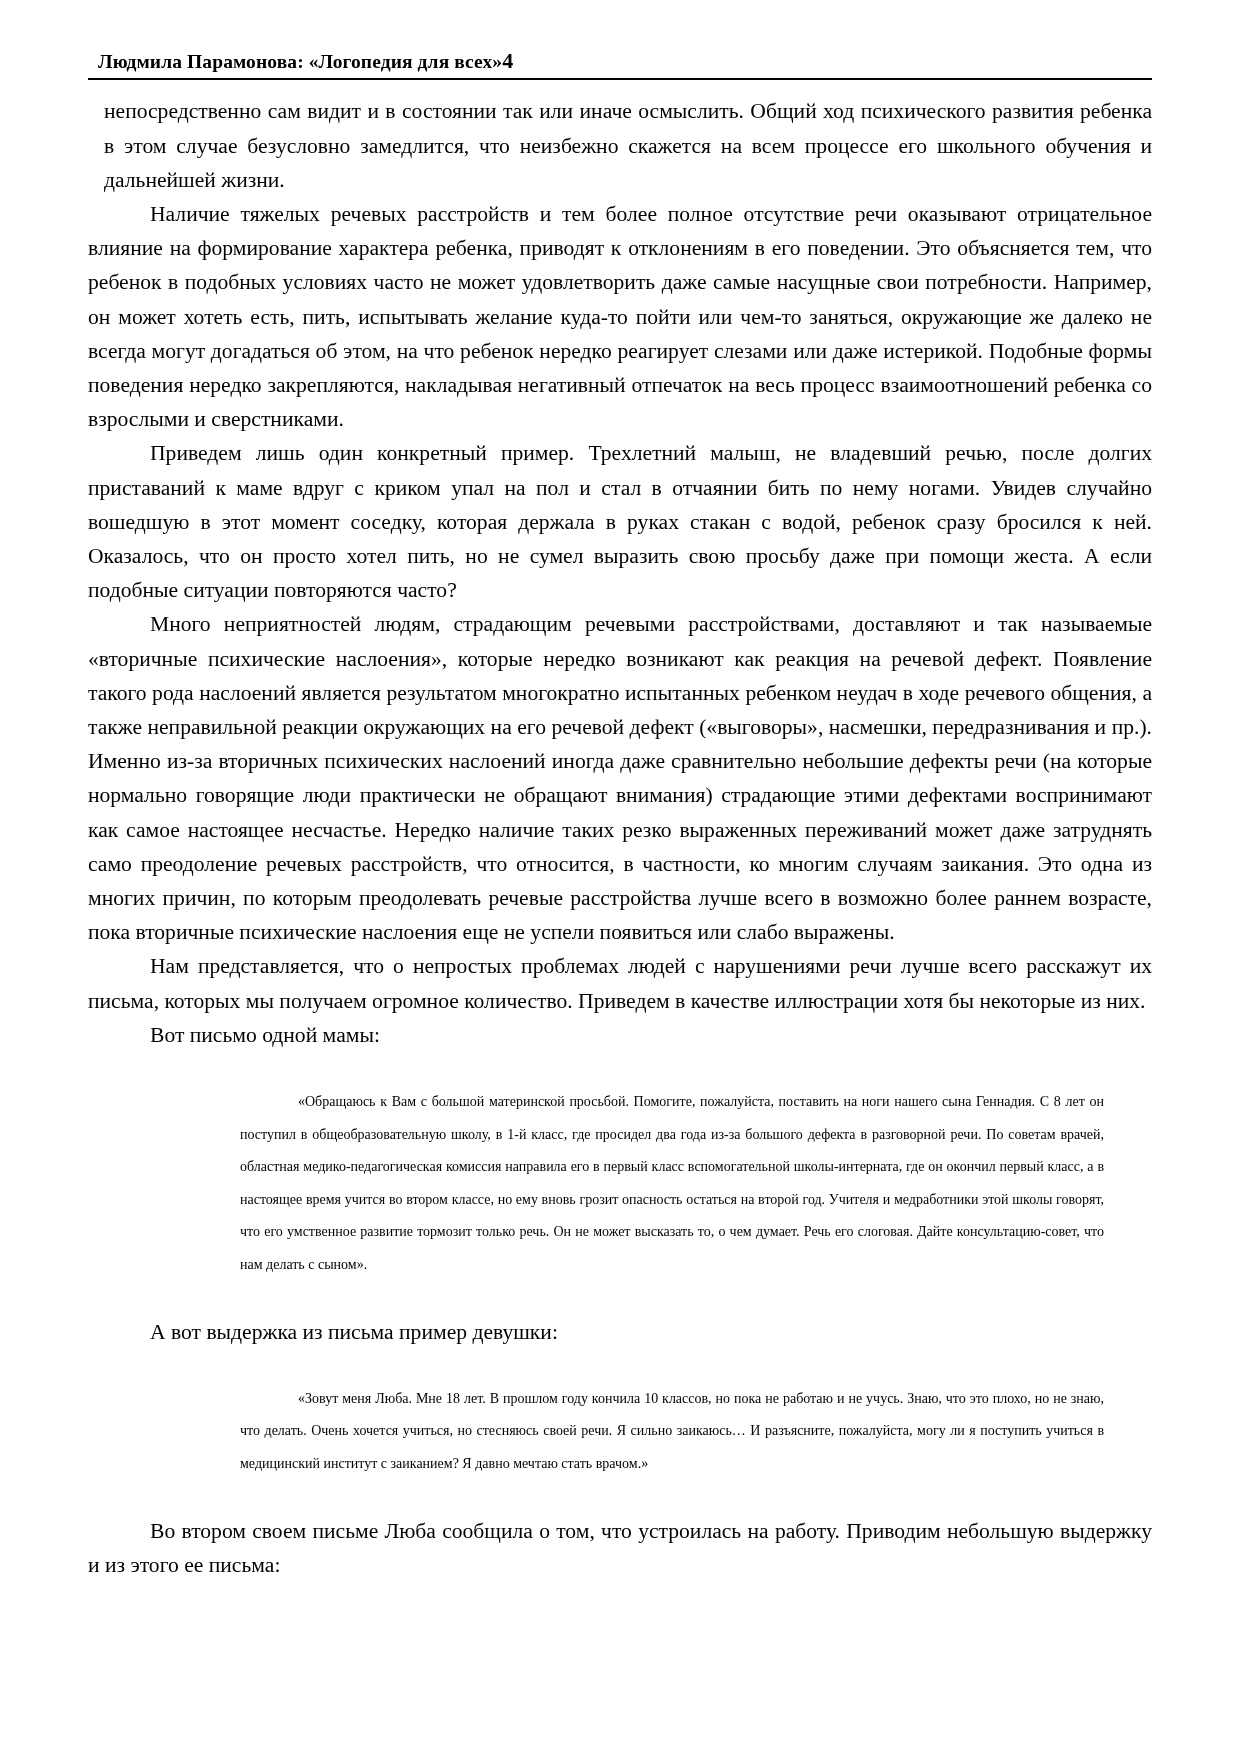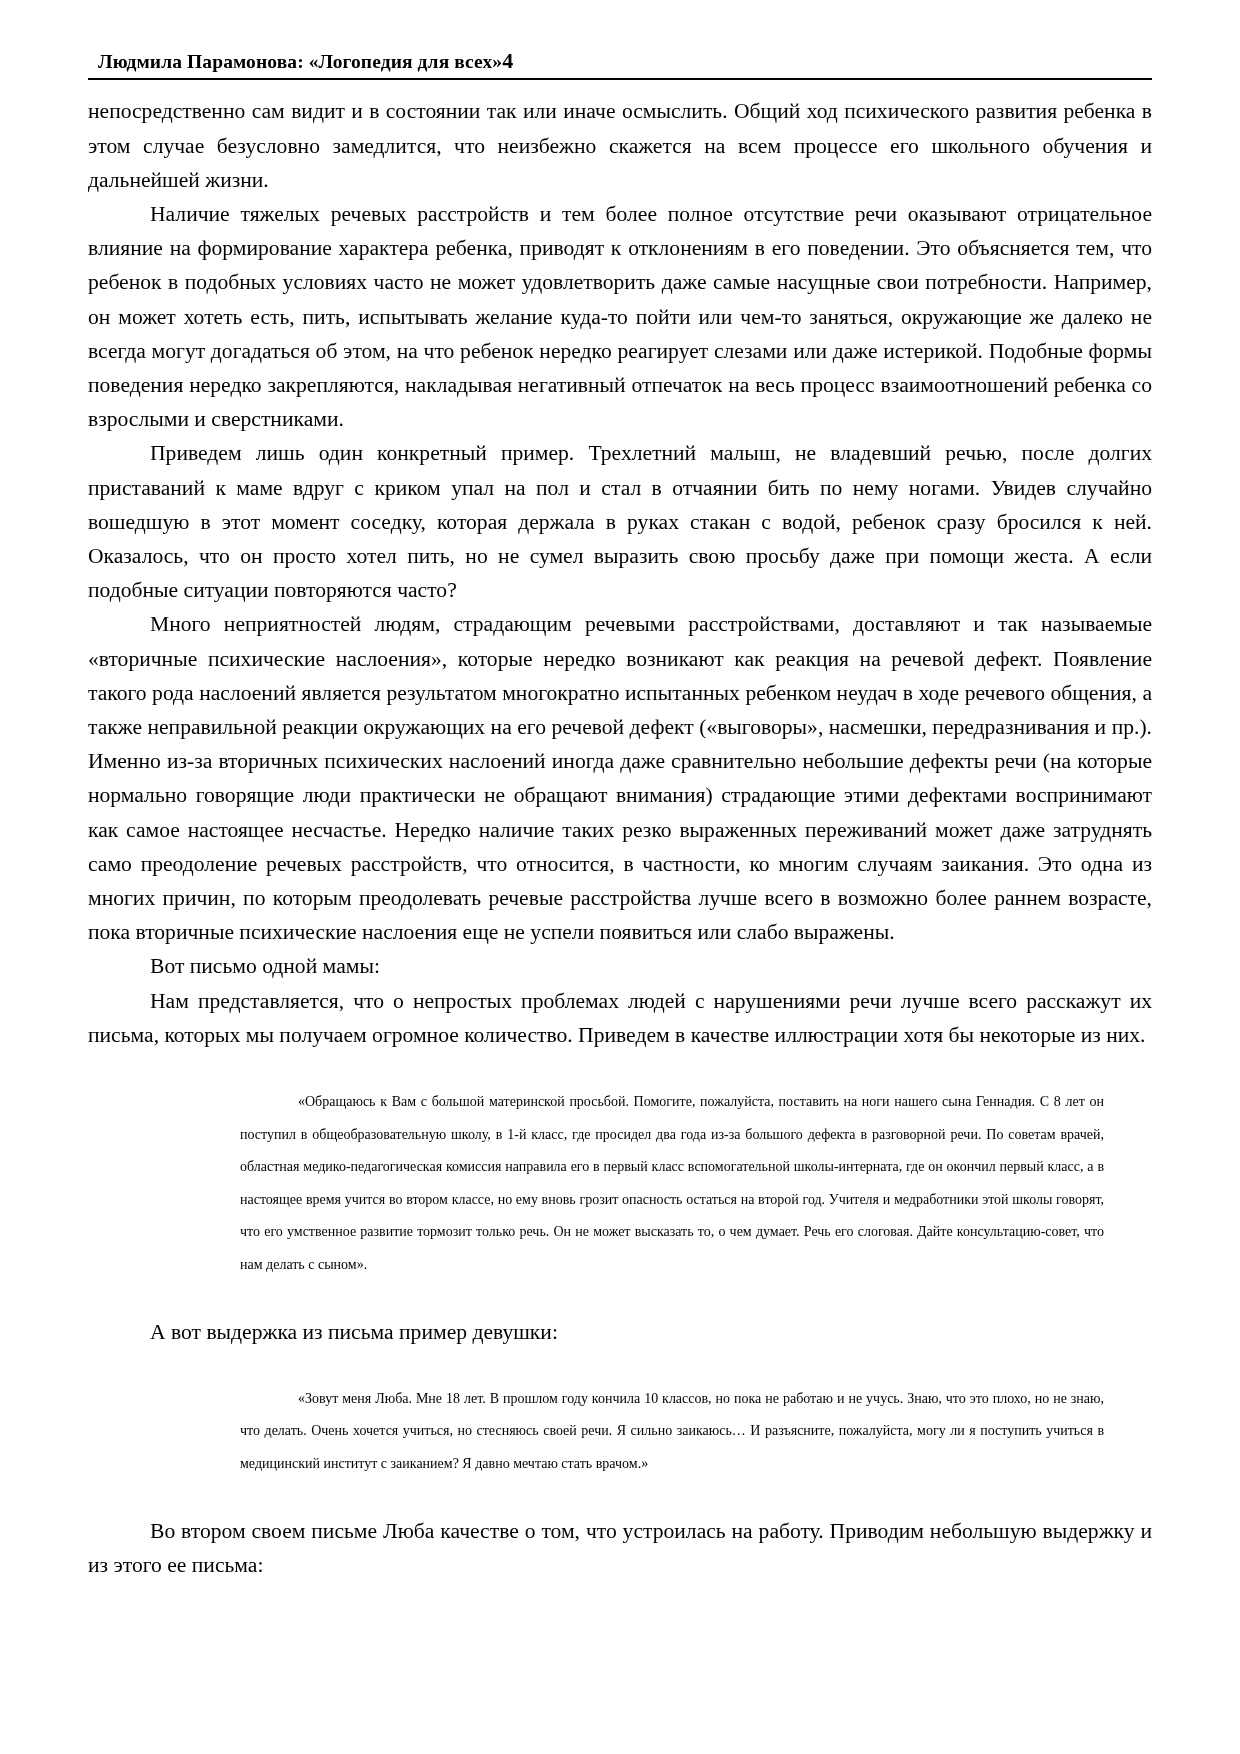--- a/index.html
+++ b/index.html
@@ -52,20 +52,21 @@
     text-justify: inter-word;
     hyphens: none;
   }
   p.para {
     margin: 0;
     text-indent: 62px;
     text-align: justify;
   }
   p.para.noindent {
     text-indent: 0;
+    margin-left: 16px;
   }
 
   
   .quote {
     margin: 0;
     padding: 0 48px 0 152px;
     font-size: 14px;
     line-height: 32.6px;
     text-align: justify;
     text-indent: 58px;
@@ -87,34 +88,34 @@
   <div class="body">
 
     <p class="para noindent">непосредственно сам видит и в состоянии так или иначе осмыслить. Общий ход психического развития ребенка в этом случае безусловно замедлится, что неизбежно скажется на всем процессе его школьного обучения и дальнейшей жизни.</p>
 
     <p class="para">Наличие тяжелых речевых расстройств и тем более полное отсутствие речи оказывают отрицательное влияние на формирование характера ребенка, приводят к отклонениям в его поведении. Это объясняется тем, что ребенок в подобных условиях часто не может удовлетворить даже самые насущные свои потребности. Например, он может хотеть есть, пить, испытывать желание куда-то пойти или чем-то заняться, окружающие же далеко не всегда могут догадаться об этом, на что ребенок нередко реагирует слезами или даже истерикой. Подобные формы поведения нередко закрепляются, накладывая негативный отпечаток на весь процесс взаимоотношений ребенка со взрослыми и сверстниками.</p>
 
     <p class="para">Приведем лишь один конкретный пример. Трехлетний малыш, не владевший речью, после долгих приставаний к маме вдруг с криком упал на пол и стал в отчаянии бить по нему ногами. Увидев случайно вошедшую в этот момент соседку, которая держала в руках стакан с водой, ребенок сразу бросился к ней. Оказалось, что он просто хотел пить, но не сумел выразить свою просьбу даже при помощи жеста. А если подобные ситуации повторяются часто?</p>
 
     <p class="para">Много неприятностей людям, страдающим речевыми расстройствами, доставляют и так называемые «вторичные психические наслоения», которые нередко возникают как реакция на речевой дефект. Появление такого рода наслоений является результатом многократно испытанных ребенком неудач в ходе речевого общения, а также неправильной реакции окружающих на его речевой дефект («выговоры», насмешки, передразнивания и пр.). Именно из-за вторичных психических наслоений иногда даже сравнительно небольшие дефекты речи (на которые нормально говорящие люди практически не обращают внимания) страдающие этими дефектами воспринимают как самое настоящее несчастье. Нередко наличие таких резко выраженных переживаний может даже затруднять само преодоление речевых расстройств, что относится, в частности, ко многим случаям заикания. Это одна из многих причин, по которым преодолевать речевые расстройства лучше всего в возможно более раннем возрасте, пока вторичные психические наслоения еще не успели появиться или слабо выражены.</p>
 
+    <p class="para">Нам представляется, что о непростых проблемах людей с нарушениями речи лучше всего расскажут их письма, которых мы получаем огромное количество. Приведем в качестве иллюстрации хотя бы некоторые из них.</p>
+
     <p class="para">Вот письмо одной мамы:</p>
-
-    <p class="para">Нам представляется, что о непростых проблемах людей с нарушениями речи лучше всего расскажут их письма, которых мы получаем огромное количество. Приведем в качестве иллюстрации хотя бы некоторые из них.</p>
 
     <div class="spacer-lg"></div>
 
     <p class="quote">«Обращаюсь к Вам с большой материнской просьбой. Помогите, пожалуйста, поставить на ноги нашего сына Геннадия. С 8 лет он поступил в общеобразовательную школу, в 1-й класс, где просидел два года из-за большого дефекта в разговорной речи. По советам врачей, областная медико-педагогическая комиссия направила его в первый класс вспомогательной школы-интерната, где он окончил первый класс, а в настоящее время учится во втором классе, но ему вновь грозит опасность остаться на второй год. Учителя и медработники этой школы говорят, что его умственное развитие тормозит только речь. Он не может высказать то, о чем думает. Речь его слоговая. Дайте консультацию-совет, что нам делать с сыном».</p>
 
     <div class="spacer-md"></div>
 
     <p class="para">А вот выдержка из письма пример девушки:</p>
 
     <div class="spacer-lg"></div>
 
     <p class="quote">«Зовут меня Люба. Мне 18 лет. В прошлом году кончила 10 классов, но пока не работаю и не учусь. Знаю, что это плохо, но не знаю, что делать. Очень хочется учиться, но стесняюсь своей речи. Я сильно заикаюсь… И разъясните, пожалуйста, могу ли я поступить учиться в медицинский институт с заиканием? Я давно мечтаю стать врачом.»</p>
 
     <div class="spacer-md"></div>
 
-    <p class="para">Во втором своем письме Люба качестве о том, что устроилась на работу. Приводим небольшую выдержку и из этого ее письма:</p>
+    <p class="para">Во втором своем письме Люба сообщила о том, что устроилась на работу. Приводим небольшую выдержку и из этого ее письма:</p>
 
   </div>
 </div>
 
 </body></html>

